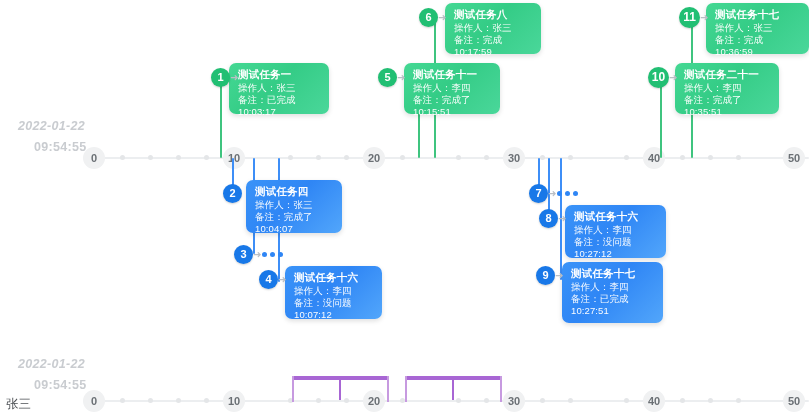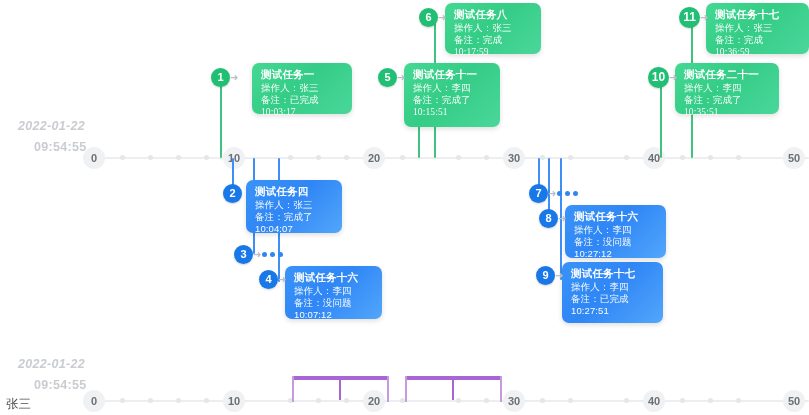--- a/index.html
+++ b/index.html
@@ -57,21 +57,21 @@
     z-index:5;
   }
 
   
   .card{
     position:absolute;border-radius:7px;padding:5px 9px 6px 9px;
     color:#ffffff;z-index:4;
     box-shadow:0 2px 5px rgba(0,0,0,.13);
     box-sizing:border-box;
   }
-  .card.green{background:linear-gradient(135deg,#44d893 0%,#34cc86 45%,#4ad79a 100%);font-family:Liberation Serif, serif;}
+  .card.green{background:linear-gradient(135deg,#44d893 0%,#34cc86 45%,#4ad79a 100%);}
   .card.blue{background:linear-gradient(135deg,#3a93f8 0%,#2f86f5 45%,#52a6fb 100%);}
   .card .t{font-size:10.5px;font-weight:700;line-height:13px;margin-bottom:1px;letter-spacing:.2px;}
   .card .l{font-size:9.5px;line-height:12px;opacity:.97;letter-spacing:.1px;}
 
   
   .ellipsis{position:absolute;display:flex;gap:3px;z-index:5;}
   .ellipsis i{width:5px;height:5px;border-radius:50%;background:#2f86f5;display:block;}
 
   
   .bracket{position:absolute;}
@@ -129,30 +129,30 @@
 
     <div class="stem blue" style="left:232px;top:158px;height:42px"></div>
     <div class="stem blue" style="left:253px;top:158px;height:96px"></div>
     <div class="stem blue" style="left:278px;top:158px;height:124px"></div>
     <div class="stem blue" style="left:538px;top:158px;height:36px"></div>
     <div class="stem blue" style="left:548px;top:158px;height:62px"></div>
     <div class="stem blue" style="left:560px;top:158px;height:122px"></div>
 
     <div class="node green" style="left:211px;top:68px">1</div>
     <div class="arrow" style="left:230px;top:73px">➜</div>
-    <div class="card green" style="left:252px;top:63px;width:100px;height:51px">
+    <div class="card green" style="left:229px;top:63px;width:100px;height:51px">
       <div class="t">测试任务一</div>
       <div class="l">操作人：张三</div>
       <div class="l">备注：已完成</div>
       <div class="l">10:03:17</div>
     </div>
 
     <div class="node green" style="left:378px;top:68px">5</div>
     <div class="arrow" style="left:397px;top:73px">➜</div>
-    <div class="card green" style="left:404px;top:63px;width:96px;height:64px">
+    <div class="card green" style="left:404px;top:63px;width:96px;height:51px">
       <div class="t">测试任务十一</div>
       <div class="l">操作人：李四</div>
       <div class="l">备注：完成了</div>
       <div class="l">10:15:51</div>
     </div>
 
     <div class="node green" style="left:419px;top:8px">6</div>
     <div class="arrow" style="left:438px;top:13px">➜</div>
     <div class="card green" style="left:445px;top:3px;width:96px;height:51px">
       <div class="t">测试任务八</div>

